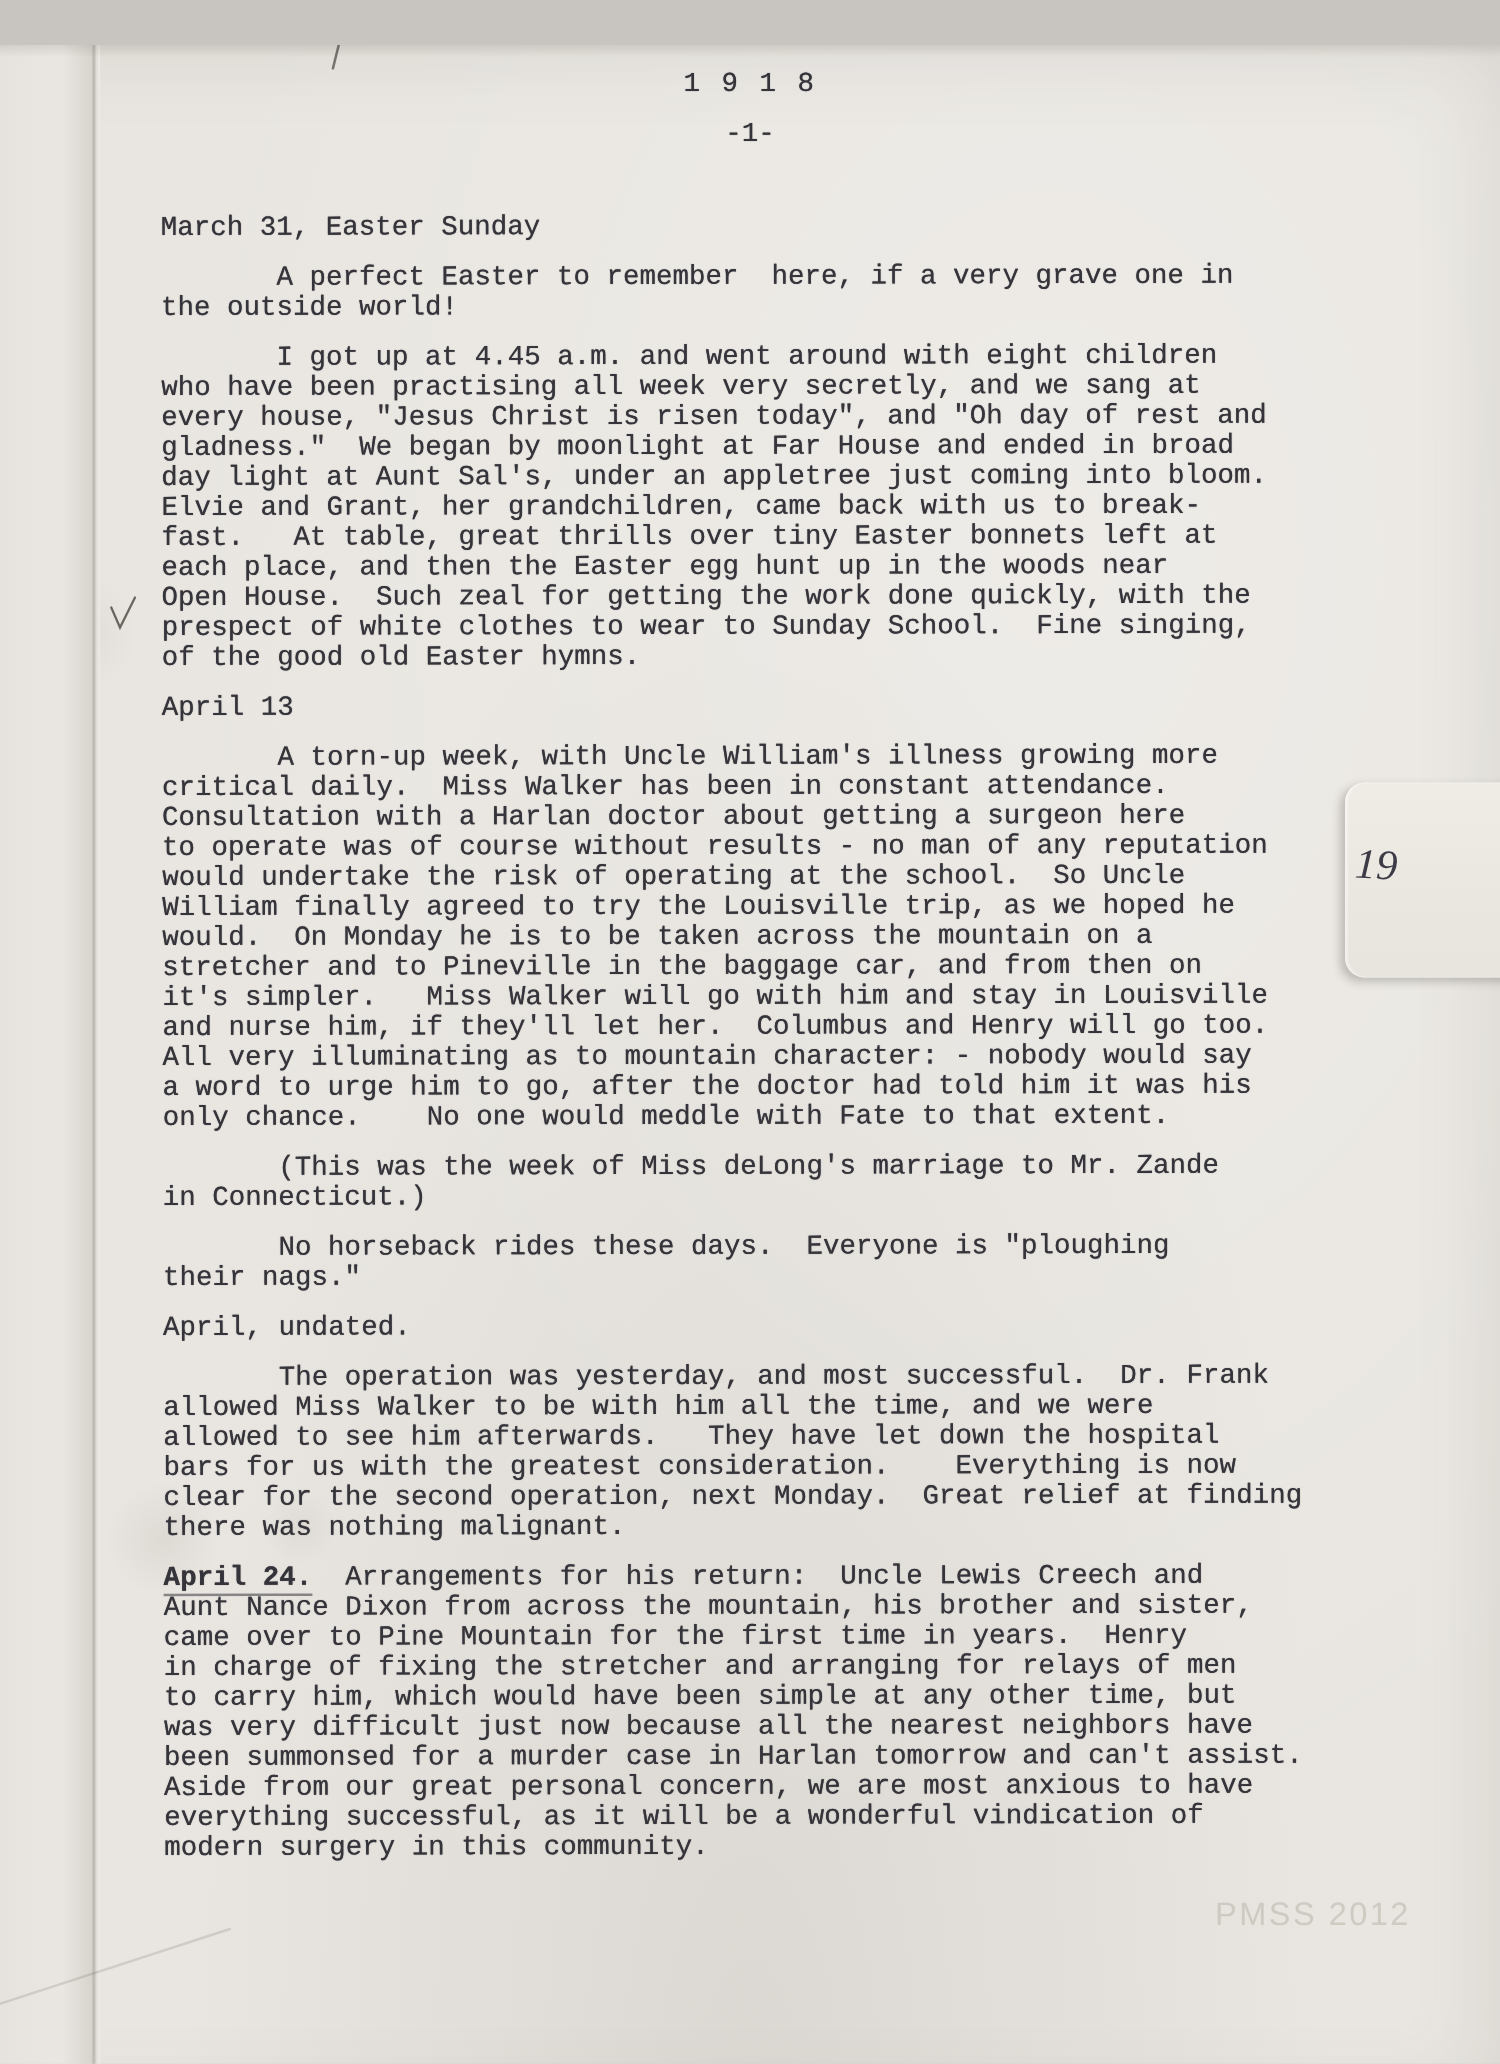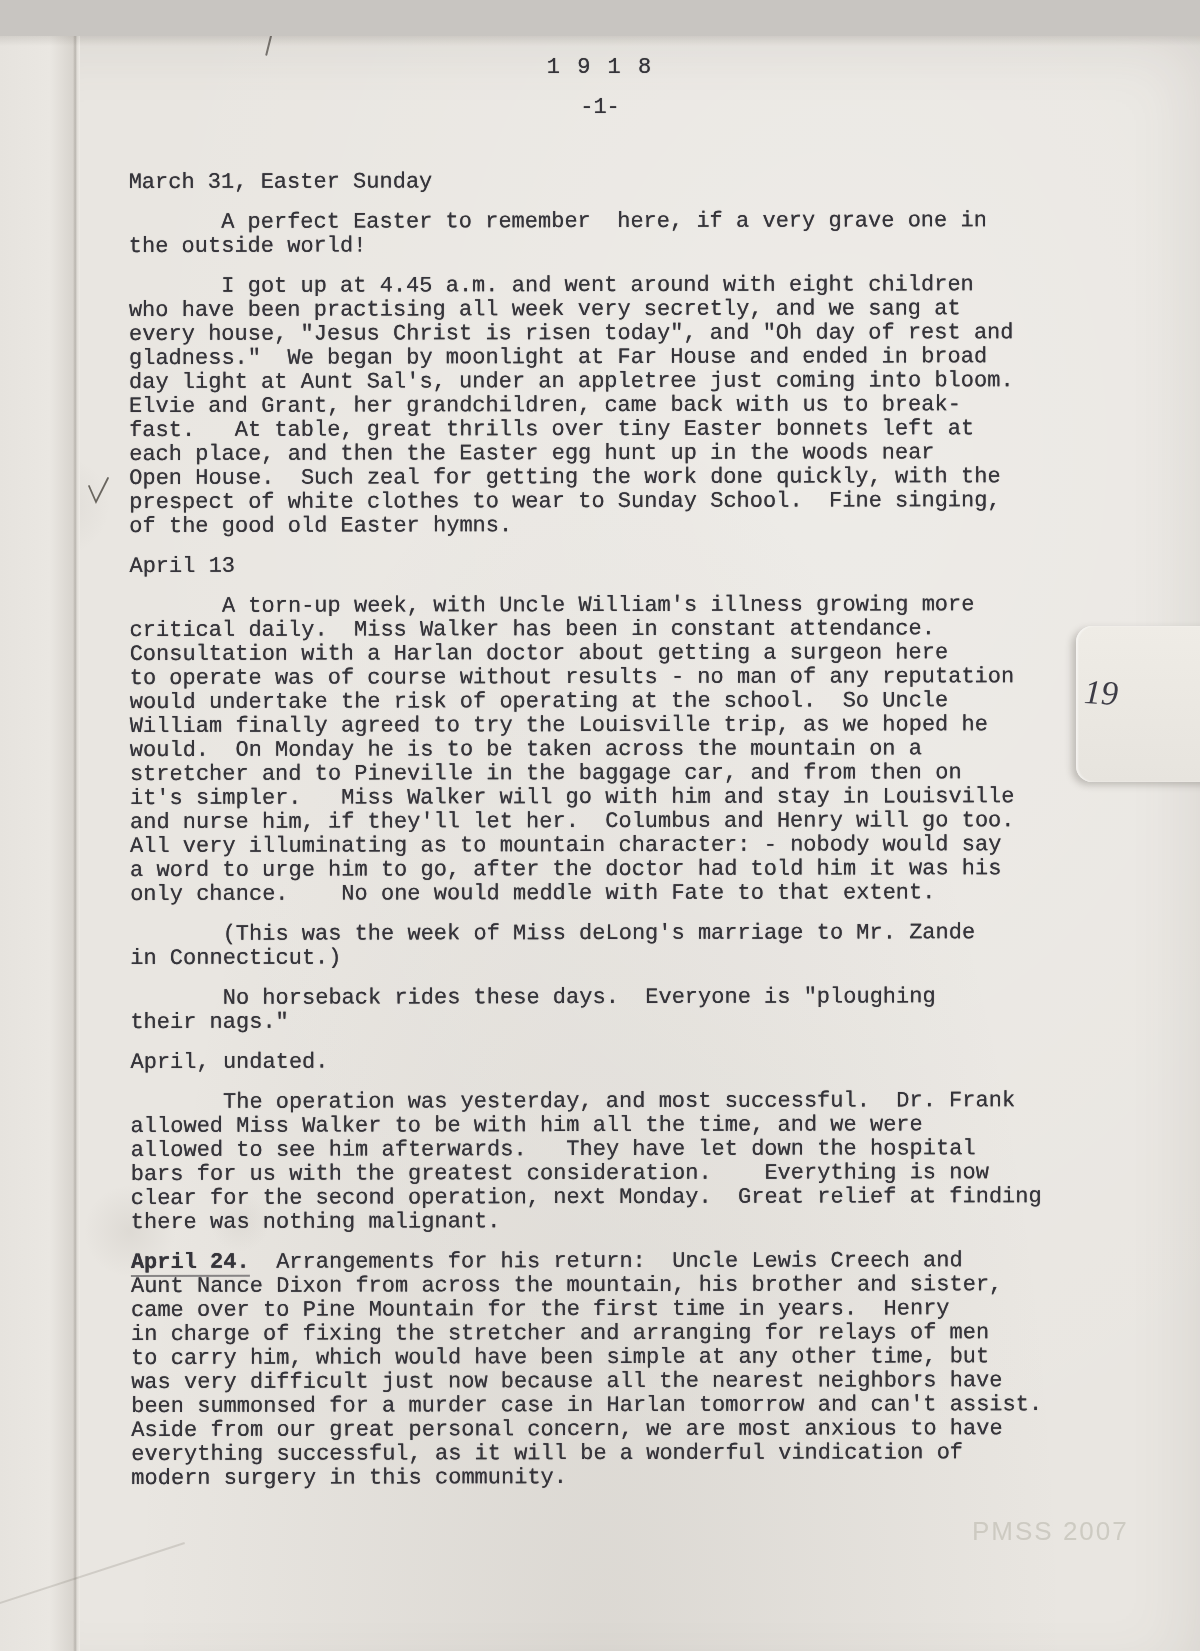--- a/index.html
+++ b/index.html
@@ -179,15 +179,15 @@
   </div>
 
   <svg class="margin-mark" viewBox="0 0 26 30">
     <path d="M3 10 L10 26 L22 2" fill="none" stroke="#4a463f" stroke-width="1.8" stroke-linecap="round"></path>
   </svg>
 
   <div class="page-tab">
     <div class="tab-label">19</div>
   </div>
 
-  <div class="watermark">PMSS 2007</div>
+  <div class="watermark">PMSS 2012</div>
 
 </div>
 
 </body></html>

